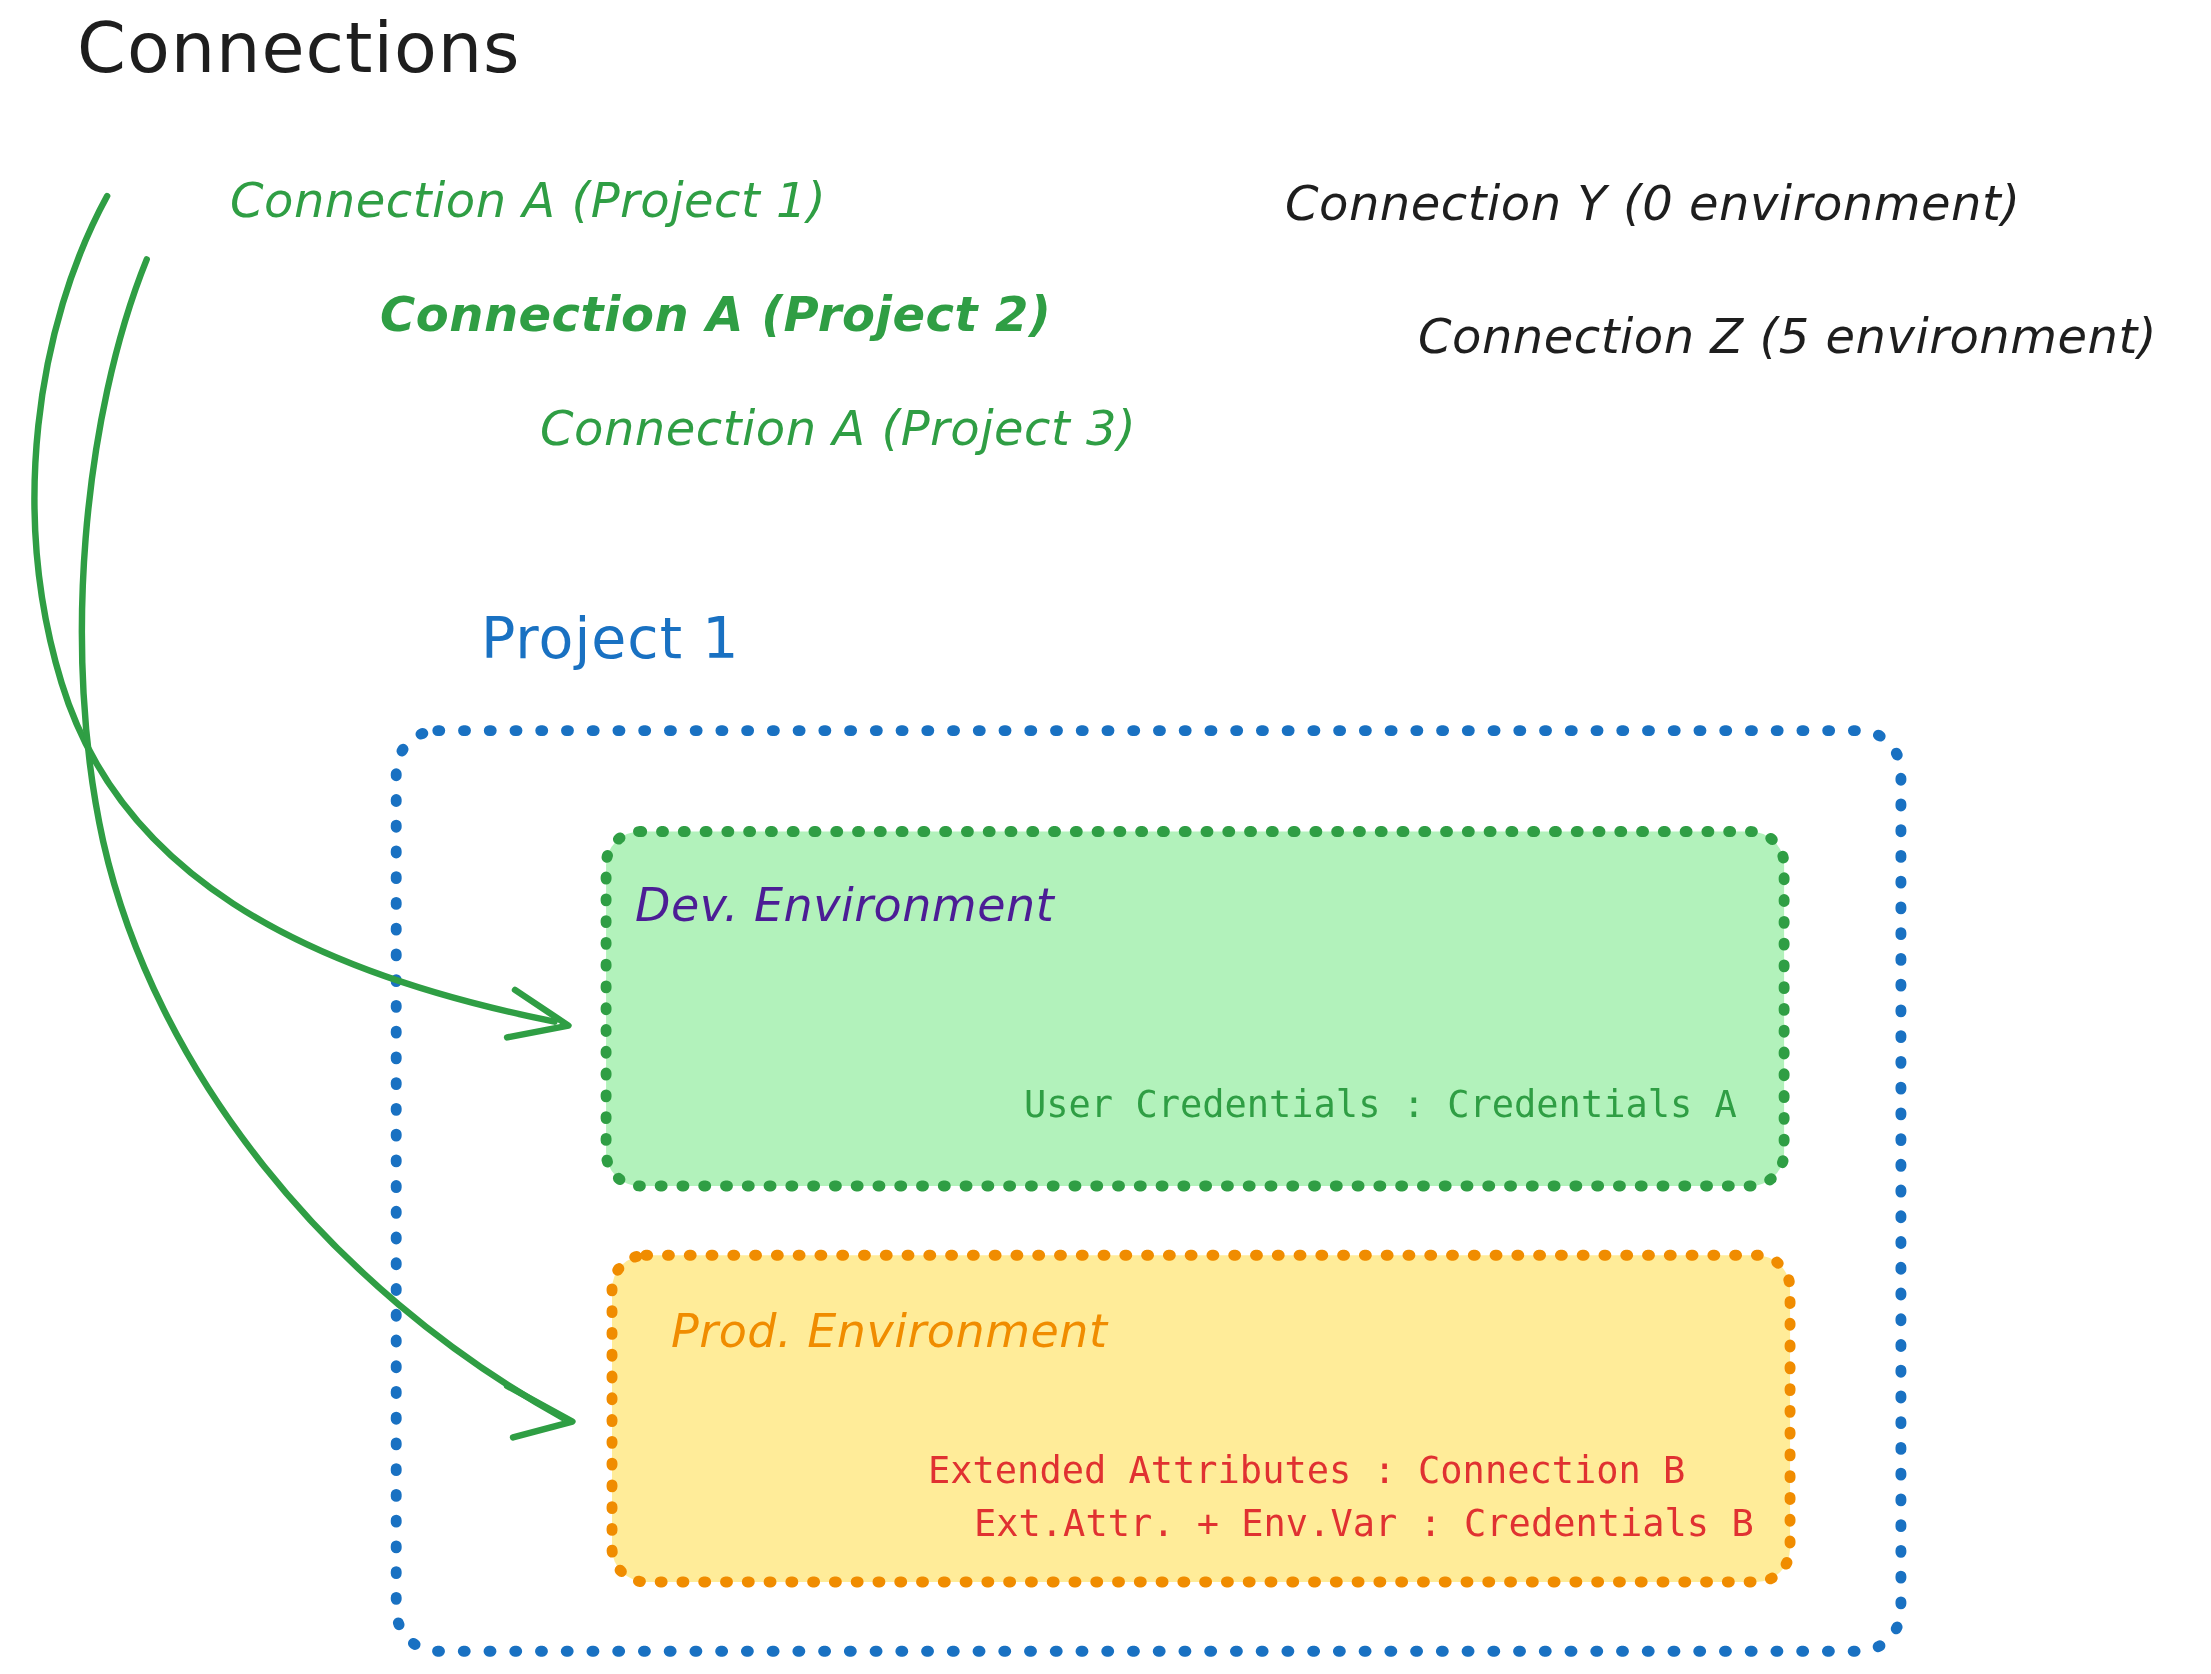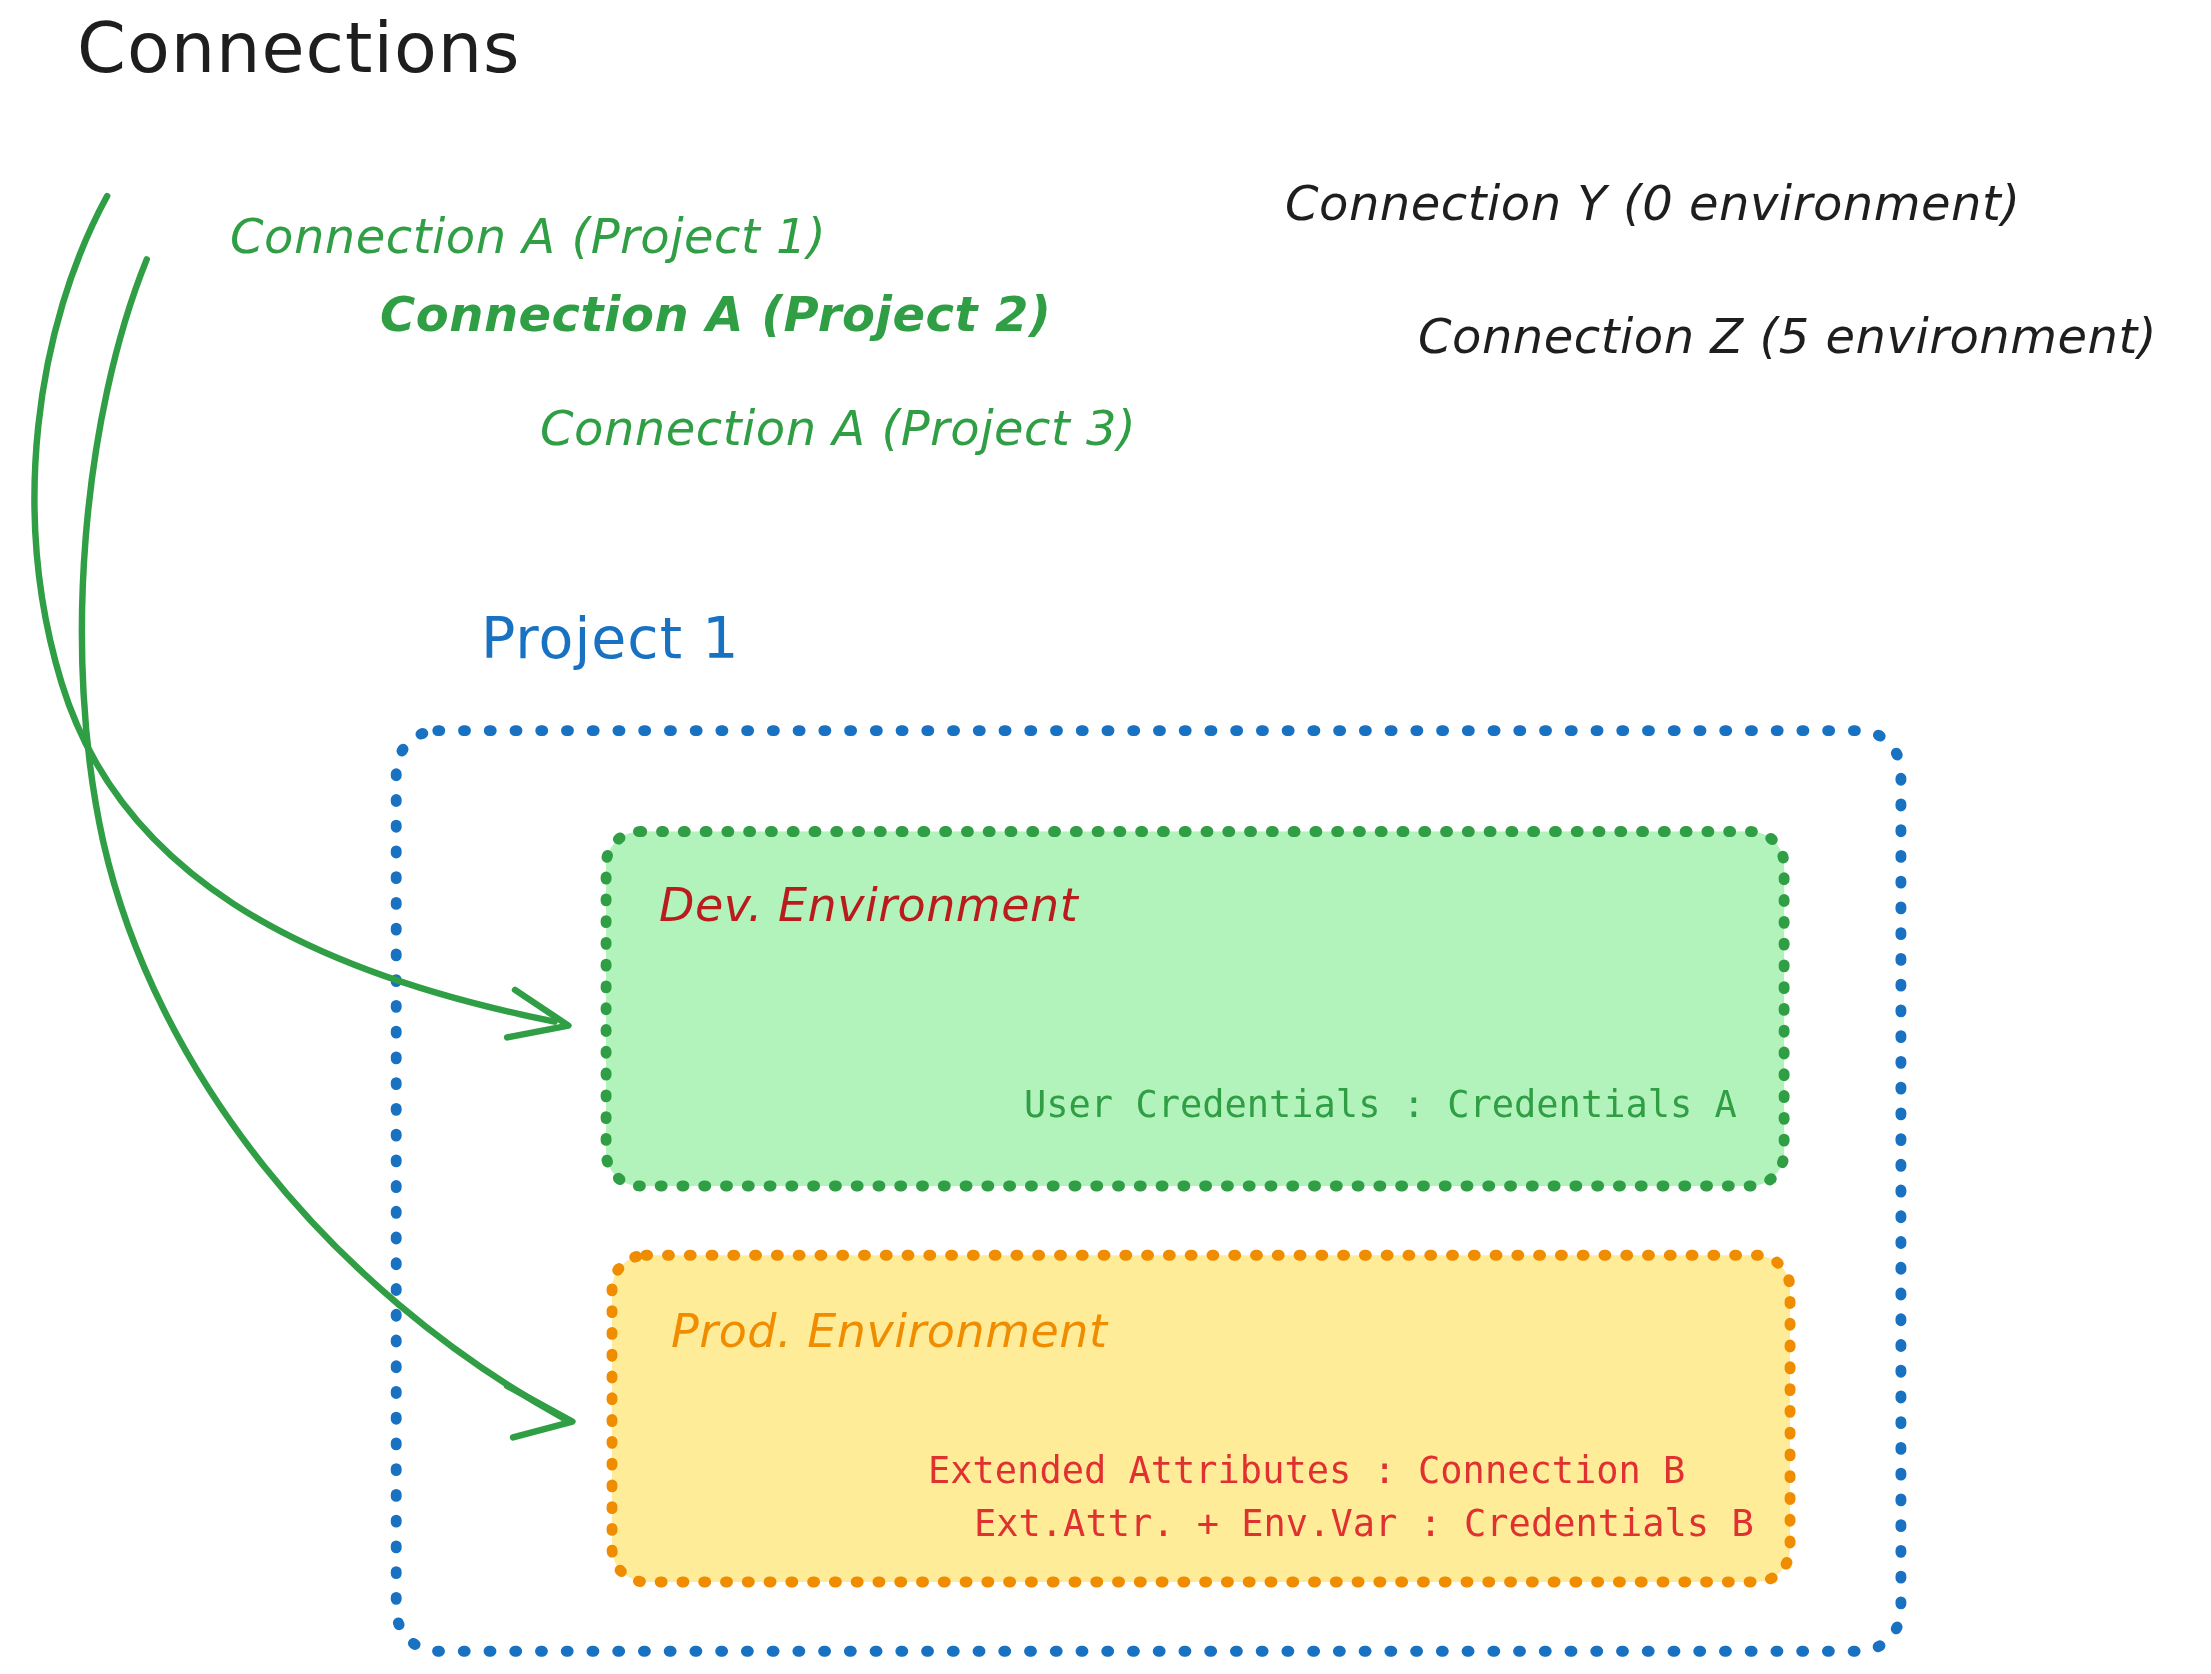--- a/index.html
+++ b/index.html
@@ -53,21 +53,21 @@
     font-size: 57px;
     color: #1971c2;
     letter-spacing: 1px;
   }
 
   .env-title {
     font-size: 46px;
     font-style: italic;
     letter-spacing: 0.5px;
   }
-  .env-title.dev  { color: #b91c1c; left: 659px; top: 879px; }
+  .env-title.dev  { color: #4c1d95; left: 635px; top: 879px; }
   .env-title.prod { color: #f08c00; left: 671px; top: 1305px; }
 
   .mono {
     font-family: "DejaVu Sans Mono", monospace;
     font-size: 37px;
     letter-spacing: 0px;
   }
   .mono.green { color: #2f9e44; }
   .mono.red   { color: #e03131; }
 
@@ -144,21 +144,21 @@
   </g>
 
   <g>
     <path d="M148 262 C 84 420, 62 660, 104 850 C 156 1080, 330 1300, 568 1432" fill="none" stroke="#2f9e44" stroke-width="6.5" stroke-linecap="round"></path>
     <path d="M512 1400 L 578 1436 L 518 1452" fill="none" stroke="#2f9e44" stroke-width="6.5" stroke-linecap="round" stroke-linejoin="round"></path>
   </g>
 </svg>
 
 <div class="txt title-connections">Connections</div>
 
-<div class="txt conn-label green" style="left:230px; top:173px;margin-top:36px;">Connection A (Project 1)</div>
+<div class="txt conn-label green" style="left:230px; top:173px;">Connection A (Project 1)</div>
 
 <div class="txt conn-label green" style="left:380px; top:287px;font-weight:bold;">Connection A (Project 2)</div>
 
 <div class="txt conn-label green" style="left:540px; top:401px;">Connection A (Project 3)</div>
 
 <div class="txt conn-label dark" style="left:1285px; top:176px;">Connection Y (0 environment)</div>
 
 <div class="txt conn-label dark" style="left:1418px; top:309px;">Connection Z (5 environment)</div>
 
 <div class="txt project-title">Project 1</div>

